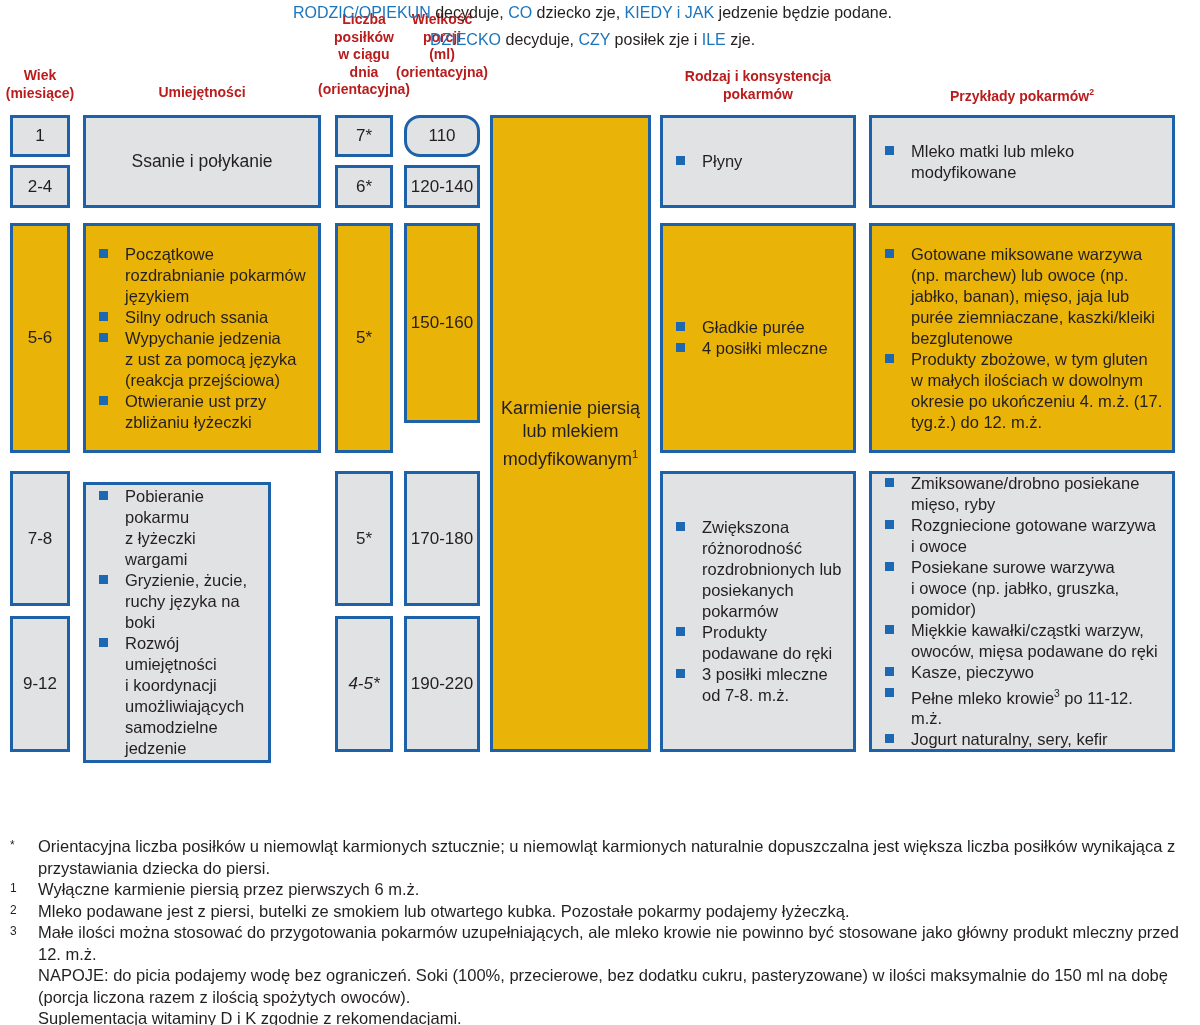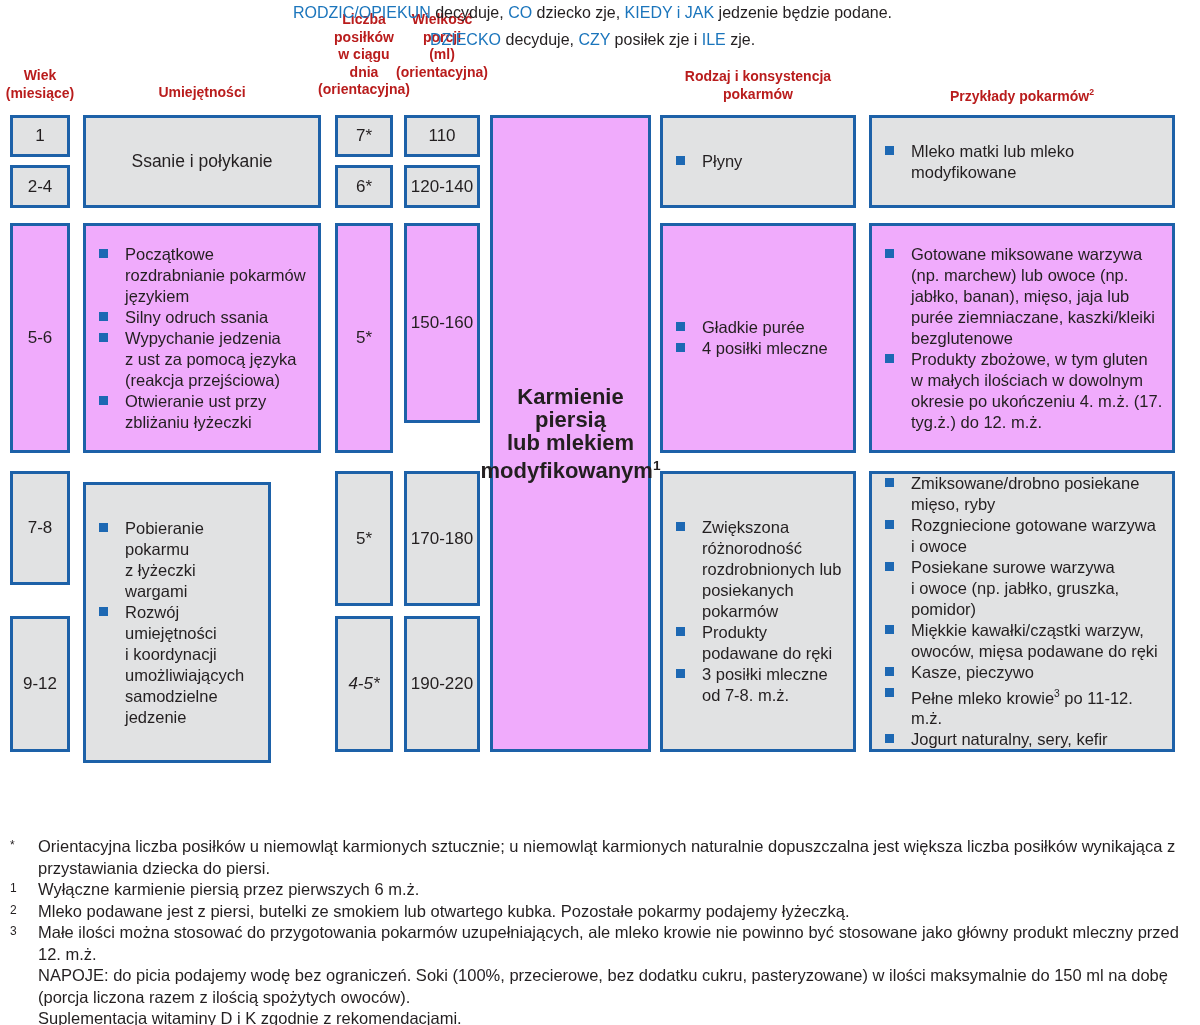--- a/index.html
+++ b/index.html
@@ -10,32 +10,32 @@
   .hdr {
     position:absolute; text-align:center; font-weight:bold;
     font-size:14px; line-height:17.5px; color:#b91c1c;
   }
   .box {
     position:absolute; box-sizing:border-box;
     border:3px solid #1d61a8; background:#e1e2e3;
     display:flex; flex-direction:column; align-items:center; justify-content:center;
     font-size:17px; color:#231f20;
   }
-  .box.blue { background:#f0abfc; }
+  .box.blue { background:#eab308; }
   .blist {
     list-style:none; margin:0; padding:0 8px 0 13px;
     font-size:16.5px; line-height:21px; text-align:left; width:100%; box-sizing:border-box;
   }
   .blist li { position:relative; padding-left:26px; }
   .blist li::before {
     content:""; position:absolute; left:0; top:5px;
     width:9px; height:9px; background:#1d68b3;
   }
   .centertext { text-align:center; font-size:17.5px; }
-  .midbox { font-weight:bold; font-size:22px; line-height:23px; text-align:center; padding:0 6px; }
+  .midbox { font-weight:normal; font-size:18px; line-height:23px; text-align:center; padding:0 6px; }
   sup { font-size:0.62em; }
   .statement {
     position:absolute; left:0; top:771; width:1185px; text-align:center;
     font-weight:normal; font-size:16px; line-height:26.5px; color:#231f20;
   }
   .statement .blue { color:#1b75bc; }
   .footnotes {
     position:absolute; left:10px; top:836px; width:1178px;
     font-size:16.5px; line-height:21.5px; color:#231f20;
   }
@@ -78,62 +78,63 @@
 
   <div class="box" style="left:10px; top:115px; width:60px; height:42px;">
       <span>1</span>
     </div>
   <div class="box" style="left:10px; top:165px; width:60px; height:43px;">
       <span>2-4</span>
     </div>
   <div class="box blue" style="left:10px; top:223px; width:60px; height:230px;">
       <span>5-6</span>
     </div>
-  <div class="box" style="left:10px; top:471px; width:60px; height:114px;">
+  <div class="box" style="left:10px; top:471px; width:60px; height:135px;">
       <span>7-8</span>
     </div>
   <div class="box" style="left:10px; top:616px; width:60px; height:136px;">
       <span>9-12</span>
     </div>
 
   <div class="box centertext" style="left:83px; top:115px; width:238px; height:93px;">
     <span>Ssanie i połykanie</span>
   </div>
   <div class="box blue" style="left:83px; top:223px; width:238px; height:230px;">
     <ul class="blist">
       <li>Początkowe rozdrabnianie pokarmów językiem</li>
       <li>Silny odruch ssania</li>
       <li>Wypychanie jedzenia z&nbsp;ust za pomocą języka (reakcja przejściowa)</li>
       <li>Otwieranie ust przy zbliżaniu łyżeczki</li>
     </ul>
   </div>
   <div class="box" style="left:83px; top:482px; width:188px; height:281px;">
     <ul class="blist">
       <li>Pobieranie pokarmu z&nbsp;łyżeczki wargami</li>
+      <li>Gryzienie, żucie, ruchy języka na boki</li>
       <li>Rozwój umiejętności i&nbsp;koordynacji umożliwiających samodzielne jedzenie</li>
     </ul>
   </div>
 
   <div class="box" style="left:335px; top:115px; width:58px; height:42px;">
       <span>7*</span>
     </div>
   <div class="box" style="left:335px; top:165px; width:58px; height:43px;">
       <span>6*</span>
     </div>
   <div class="box blue" style="left:335px; top:223px; width:58px; height:230px;">
       <span>5*</span>
     </div>
   <div class="box" style="left:335px; top:471px; width:58px; height:135px;">
       <span>5*</span>
     </div>
   <div class="box" style="left:335px; top:616px; width:58px; height:136px;font-style:italic;">
       <span>4-5*</span>
     </div>
 
-  <div class="box" style="left:404px; top:115px; width:76px; height:42px;">
+  <div class="box" style="left:404px; top:115px; width:76px; height:42px;border-radius:16px;">
       <span>110</span>
     </div>
   <div class="box" style="left:404px; top:165px; width:76px; height:43px;">
       <span>120-140</span>
     </div>
   <div class="box blue" style="left:404px; top:223px; width:76px; height:200px;">
       <span>150-160</span>
     </div>
   <div class="box" style="left:404px; top:471px; width:76px; height:135px;">
       <span>170-180</span>

